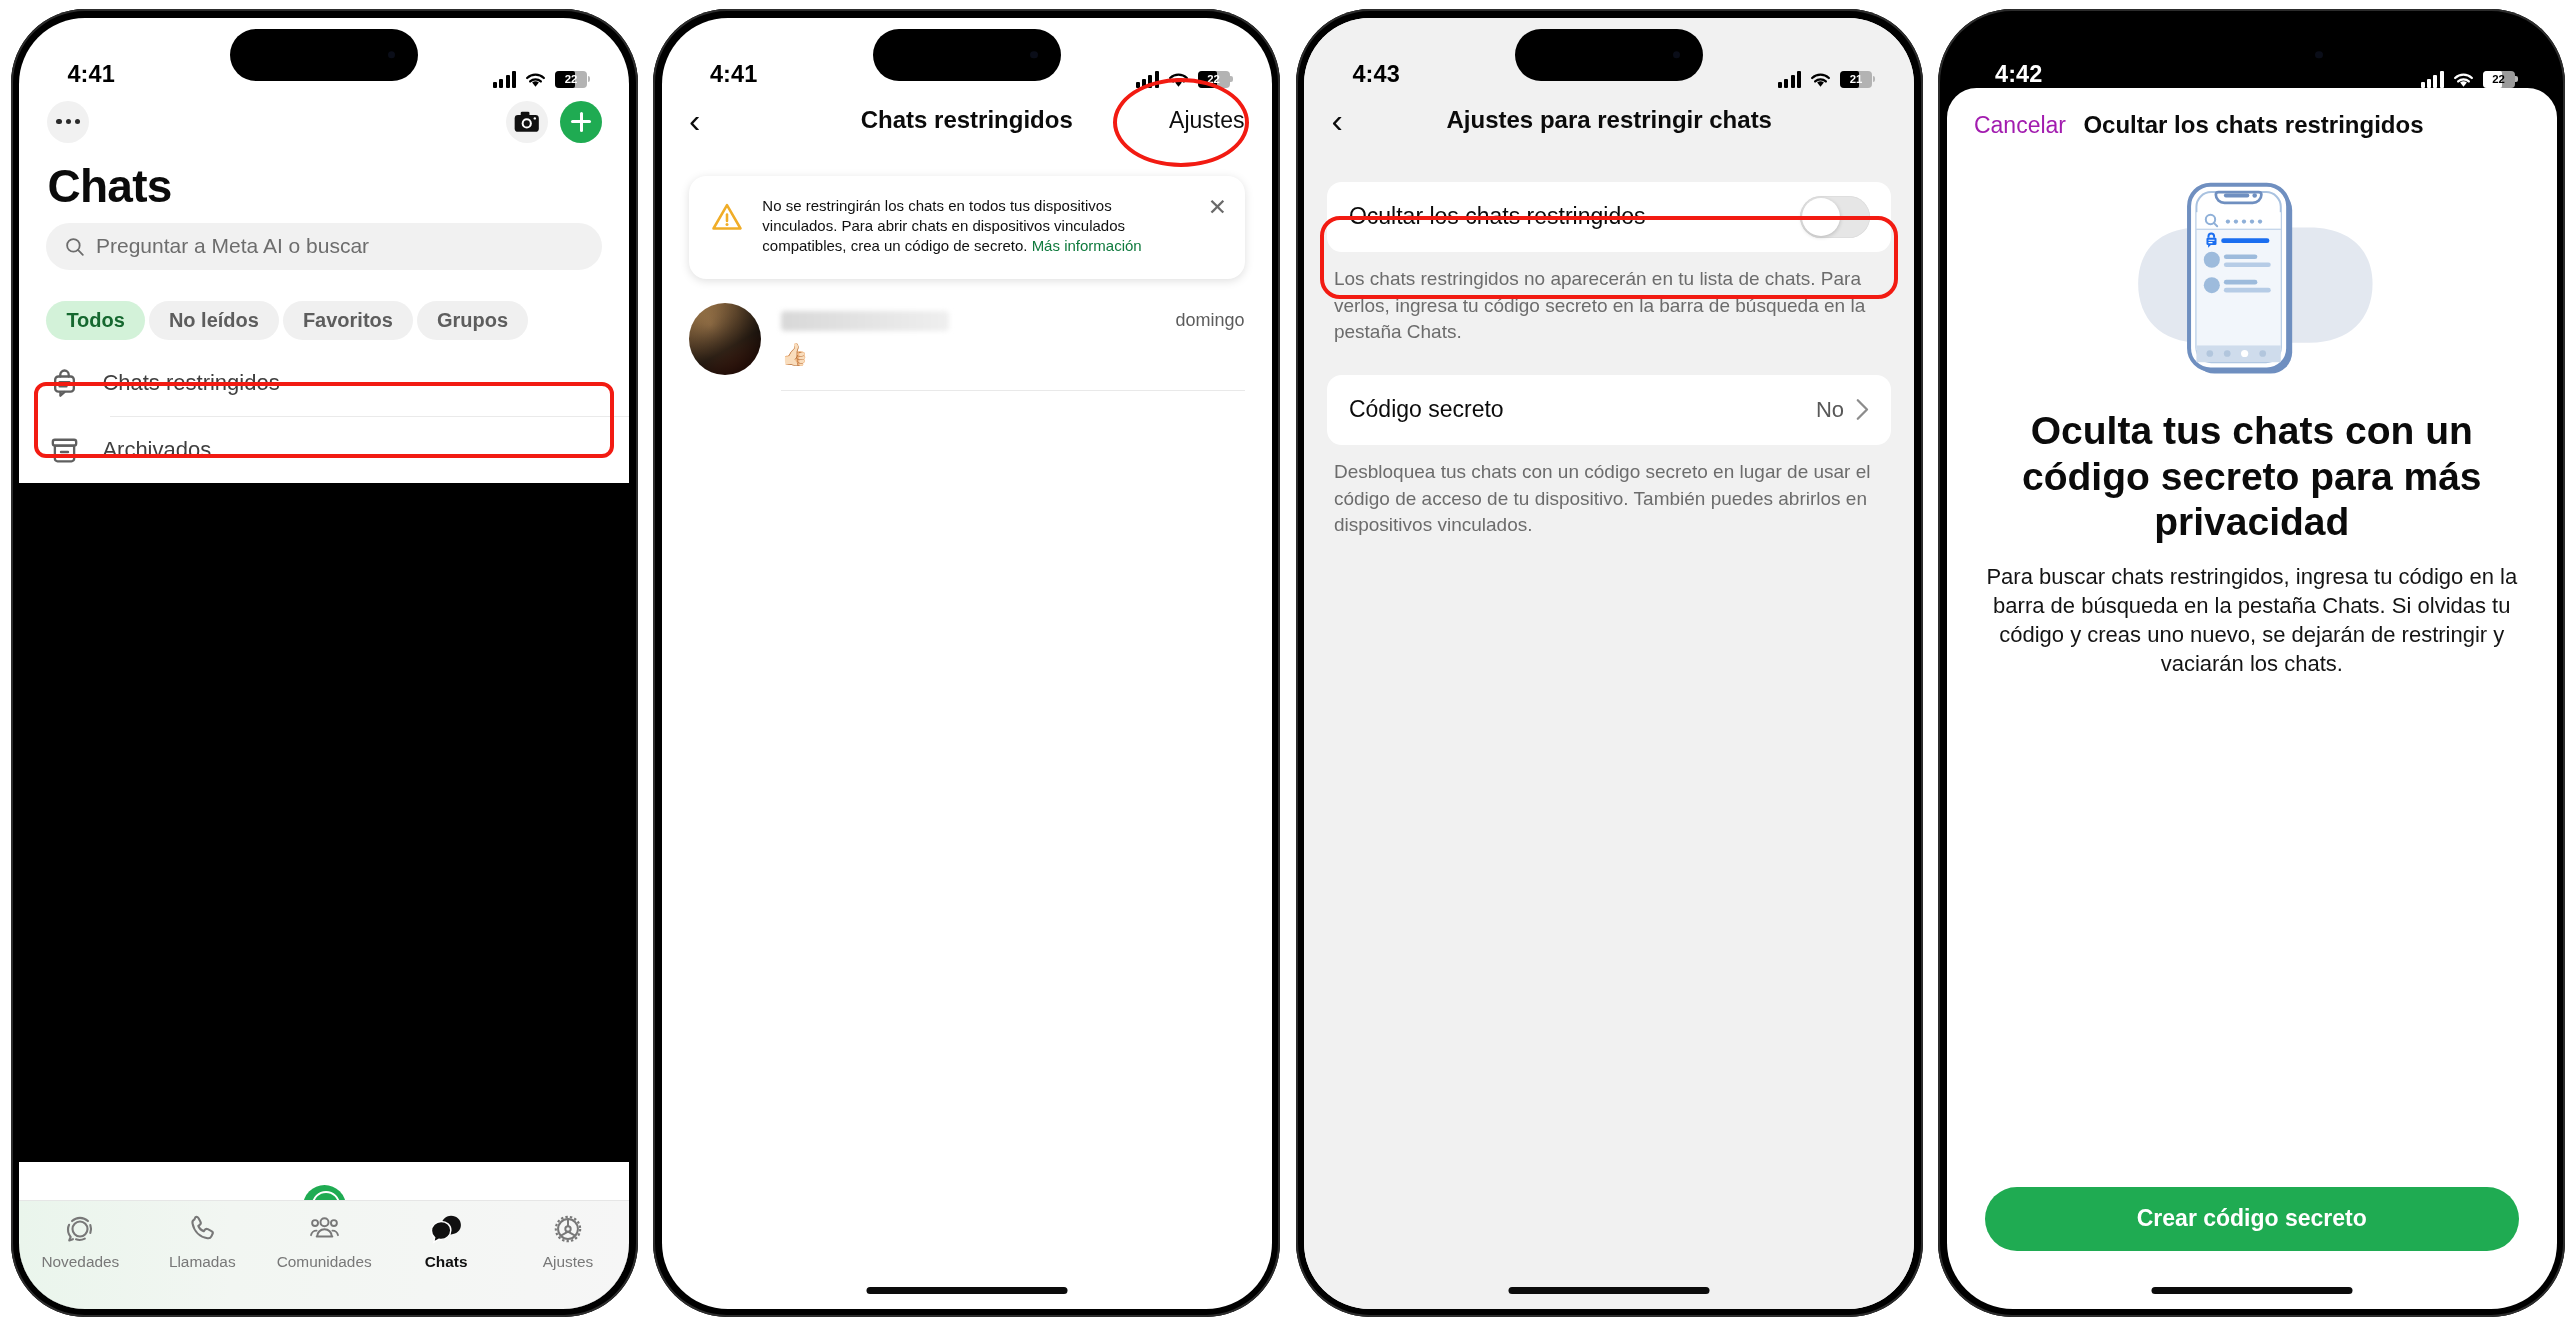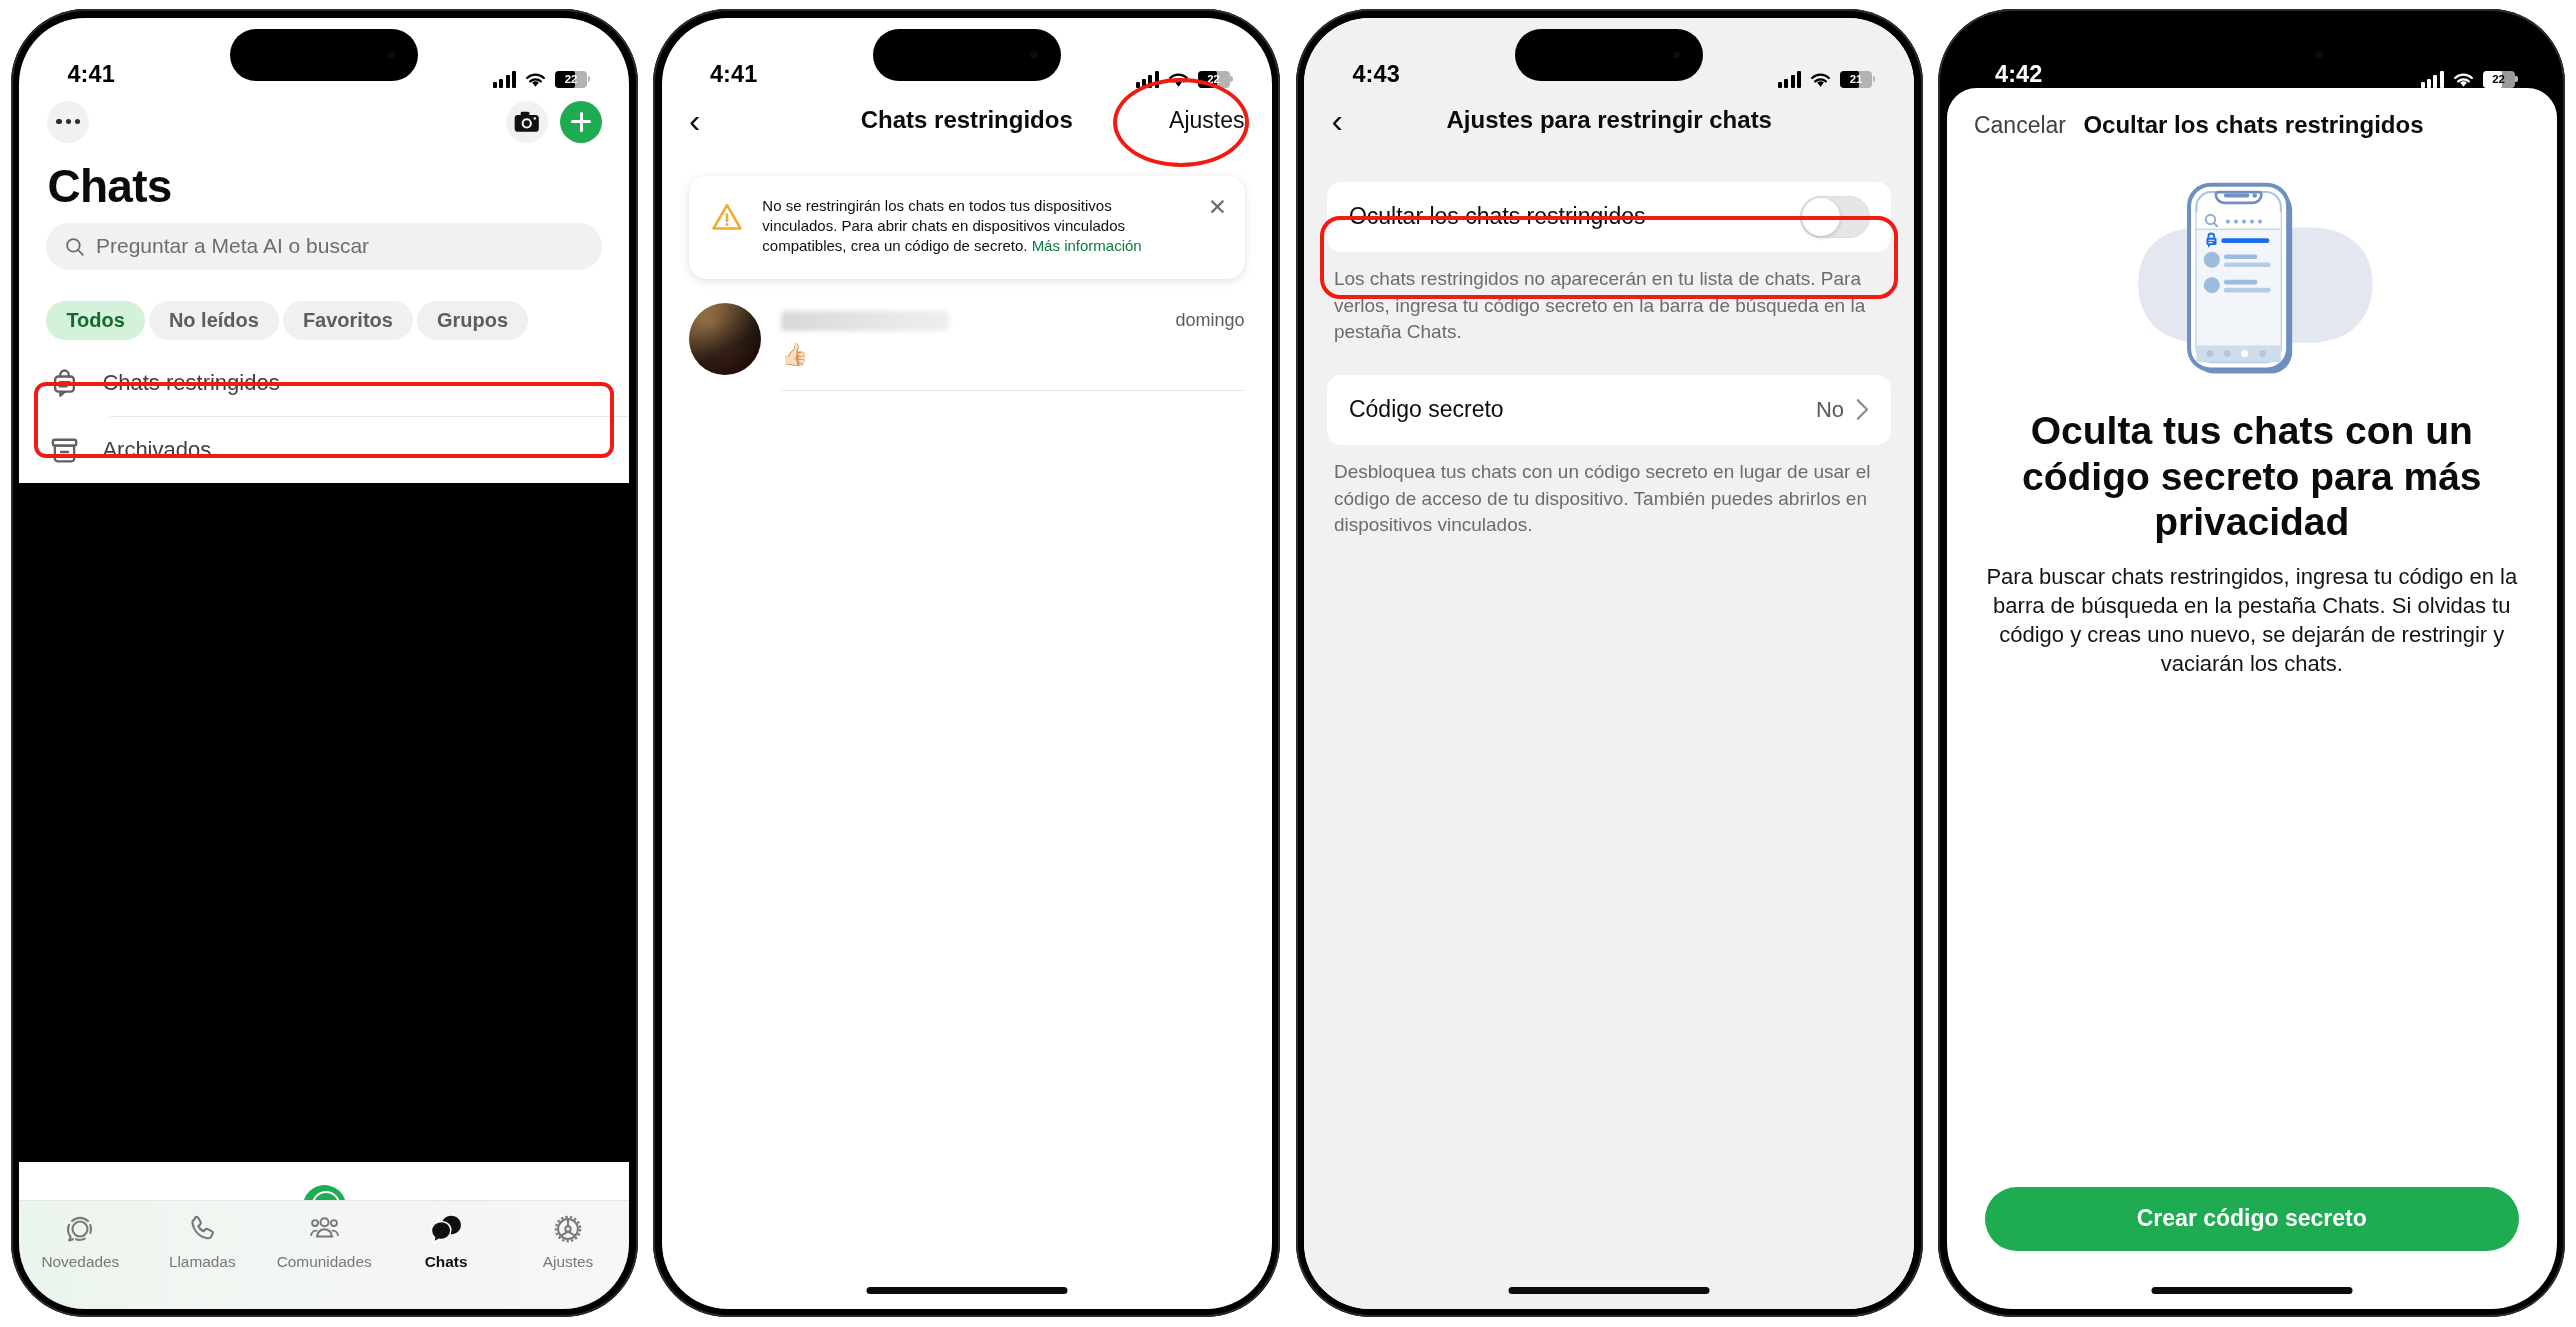--- a/index.html
+++ b/index.html
@@ -393,21 +393,21 @@
     top: 70px; left: 0; right: 0; bottom: 0;
     background: #fff;
     border-radius: 29.5px 29.5px 0 0;
     display: flex; flex-direction: column;
   }
   .sheet-nav {
     display: flex; align-items: center;
     gap: 17.4px;
     padding: 23px 27px 0 27px;
   }
-  .sheet-cancel { font-size: 23px; color: #404040; }
+  .sheet-cancel { font-size: 23px; color: #a21caf; }
   .sheet-title { font-size: 24px; font-weight: 700; color: #0b0b0b; }
   .sheet-body {
     flex: 1;
     display: flex; flex-direction: column;
     align-items: center;
     padding: 0 38px;
   }
   .illus { margin-top: 31px; width: 322px; height: 221px; }
   .sheet-h1 {
     margin-top: 17.4px;

